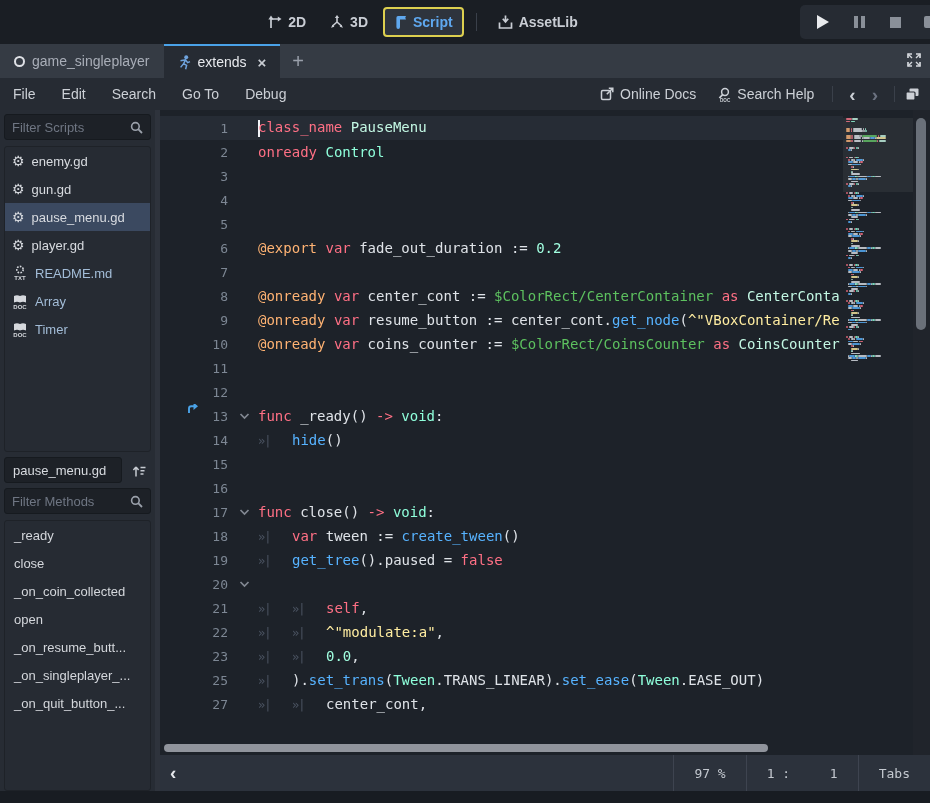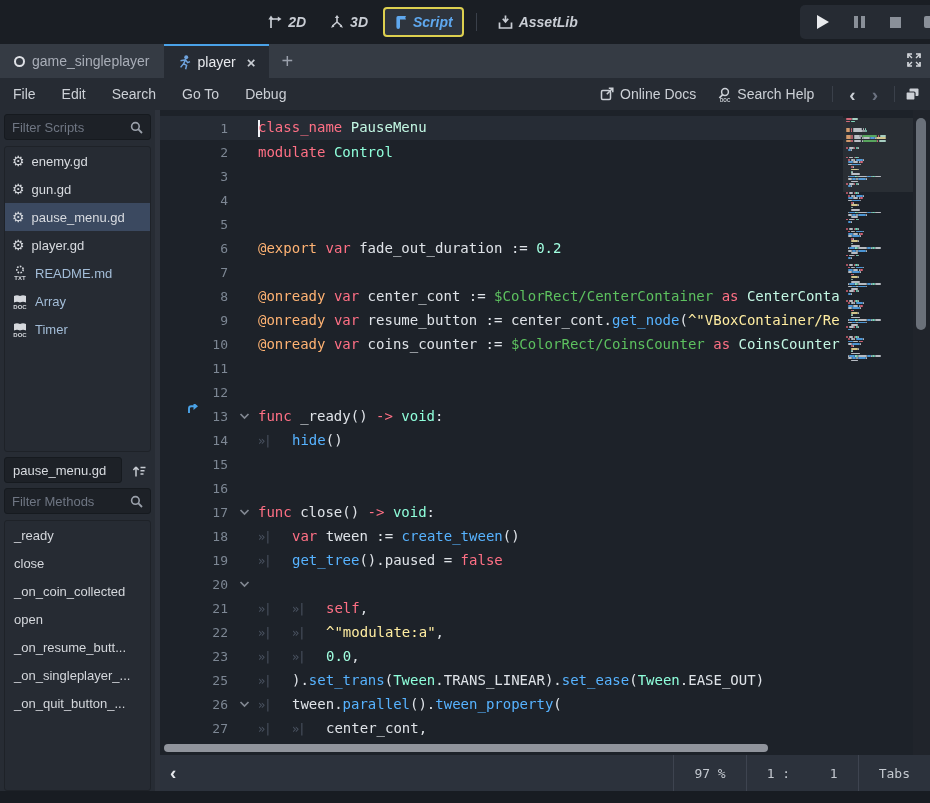--- a/index.html
+++ b/index.html
@@ -6,21 +6,21 @@
   *{box-sizing:border-box;}
   #app{position:relative;width:930px;height:803px;background:#1a1e24;overflow:hidden;
        font-family:"Liberation Sans","DejaVu Sans",sans-serif;color:#ccd0d6;-webkit-font-smoothing:antialiased;}
   .mono{font-family:"DejaVu Sans Mono",monospace;}
 
   
   #toolbar{position:absolute;left:0;top:0;width:930px;height:44px;background:#1a1e24;
            display:flex;align-items:center;justify-content:center;}
   .ctx-group{display:flex;align-items:center;gap:6px;transform:translateX(-42px);}
   .ctx-tab{display:flex;align-items:center;gap:6px;padding:5px 9px;border-radius:4px;
-           font-size:14px;font-weight:bold;color:#c9cdd4;cursor:default;font-style:italic;}
+           font-size:14px;font-weight:bold;color:#c9cdd4;cursor:default;}
   .ctx-tab.active{border:2px solid #ddd04f;background:#2e343d;color:#5fa8ef;}
   .ctx-sep{width:1px;height:18px;background:#3a404a;margin:0 6px;}
   #play-panel{position:absolute;right:-20px;top:5px;height:34px;width:150px;background:#262b33;
               border-radius:5px;display:flex;align-items:center;padding-left:10px;gap:10px;}
   .pbtn{width:26px;height:26px;display:flex;align-items:center;justify-content:center;}
   .tri{width:0;height:0;border-top:7px solid transparent;border-bottom:7px solid transparent;border-left:12px solid #e9ebee;}
   .pause{display:flex;gap:3px;}
   .pause i{display:block;width:4px;height:12px;background:#8a9099;}
   .stopsq{width:11px;height:11px;background:#8a9099;}
   .clap{width:14px;height:12px;background:#8a9099;border-radius:2px;}
@@ -153,21 +153,21 @@
   <div id="scenebar">
     <div class="stab">
       <span class="circle-ic"></span>
       <span>game_singleplayer</span>
     </div>
     <div class="stab active">
       <svg width="13" height="15" viewBox="0 0 13 15">
           <circle cx="8.2" cy="2.3" r="2" fill="#6fa3dd"></circle>
           <path d="M2.5 5.8 L7.5 4.8 L9.6 7.6 L12 6.6 M7.5 4.8 L5.6 8.6 L8.6 10.4 L7.6 14.2 M5.6 8.6 L2.6 12.4" stroke="#6fa3dd" stroke-width="1.5" fill="none"></path>
         </svg>
-      <span>player</span>
+      <span>extends</span>
       <span class="tab-close">×</span>
     </div>
     <div class="addtab">+</div>
   </div>
   <div id="expand-btn">
     <svg width="16" height="16" viewBox="0 0 16 16">
         <path d="M2 6 V2 H6 M10 2 H14 V6 M14 10 V14 H10 M6 14 H2 V10" stroke="#d3d6db" stroke-width="1.7" fill="none"></path>
         <path d="M2 2 L6 6 M14 2 L10 6 M14 14 L10 10 M2 14 L6 10" stroke="#d3d6db" stroke-width="1.4"></path>
       </svg>
   </div>
@@ -285,21 +285,21 @@
   <div id="editor">
     <div id="code-lines">
         <div class="cline cur">
           <span class="gut"><span>1</span></span>
           <span class="fold"></span>
           <span class="code"><span class="caret"></span><span style="color:#ff7085">class_name</span><span style="color:#dfe3e8"> </span><span style="color:#c3f8e4">PauseMenu</span></span>
         </div>
         <div class="cline">
           <span class="gut"><span>2</span></span>
           <span class="fold"></span>
-          <span class="code"><span style="color:#ff7085">modulate</span><span style="color:#dfe3e8"> </span><span style="color:#8fffdb">Control</span></span>
+          <span class="code"><span style="color:#ff7085">onready</span><span style="color:#dfe3e8"> </span><span style="color:#8fffdb">Control</span></span>
         </div>
         <div class="cline">
           <span class="gut"><span>3</span></span>
           <span class="fold"></span>
           <span class="code"></span>
         </div>
         <div class="cline">
           <span class="gut"><span>4</span></span>
           <span class="fold"></span>
           <span class="code"></span>
@@ -413,29 +413,20 @@
           <span class="gut"><span>23</span></span>
           <span class="fold"></span>
           <span class="code"><span class="ind">»|</span><span class="ind">»|</span><span style="color:#a1ffe0">0.0</span><span style="color:#dfe3e8">,</span></span>
         </div>
         <div class="cline">
           <span class="gut"><span>25</span></span>
           <span class="fold"></span>
           <span class="code"><span class="ind">»|</span><span style="color:#dfe3e8">).</span><span style="color:#57b3ff">set_trans</span><span style="color:#dfe3e8">(</span><span style="color:#8fffdb">Tween</span><span style="color:#dfe3e8">.TRANS_LINEAR).</span><span style="color:#57b3ff">set_ease</span><span style="color:#dfe3e8">(</span><span style="color:#8fffdb">Tween</span><span style="color:#dfe3e8">.EASE_OUT)</span></span>
         </div>
         <div class="cline">
-          <span class="gut"><span>26</span></span>
-          <span class="fold">
-            <svg width="11" height="8" viewBox="0 0 11 8">
-              <path d="M1.5 2 L5.5 6 L9.5 2" stroke="#828892" stroke-width="1.7" fill="none"></path>
-            </svg>
-          </span>
-          <span class="code"><span class="ind">»|</span><span style="color:#dfe3e8">tween.</span><span style="color:#57b3ff">parallel</span><span style="color:#dfe3e8">().</span><span style="color:#57b3ff">tween_property</span><span style="color:#dfe3e8">(</span></span>
-        </div>
-        <div class="cline">
           <span class="gut"><span>27</span></span>
           <span class="fold"></span>
           <span class="code"><span class="ind">»|</span><span class="ind">»|</span><span style="color:#dfe3e8">center_cont,</span></span>
         </div>
       </div>
     <div id="minimap">
       <div id="mm-rows">
           <div class="mm-row">
             <i style="width:5.80px;background:#ff7085"></i>
             <i style="width:0.58px;background:transparent"></i>

